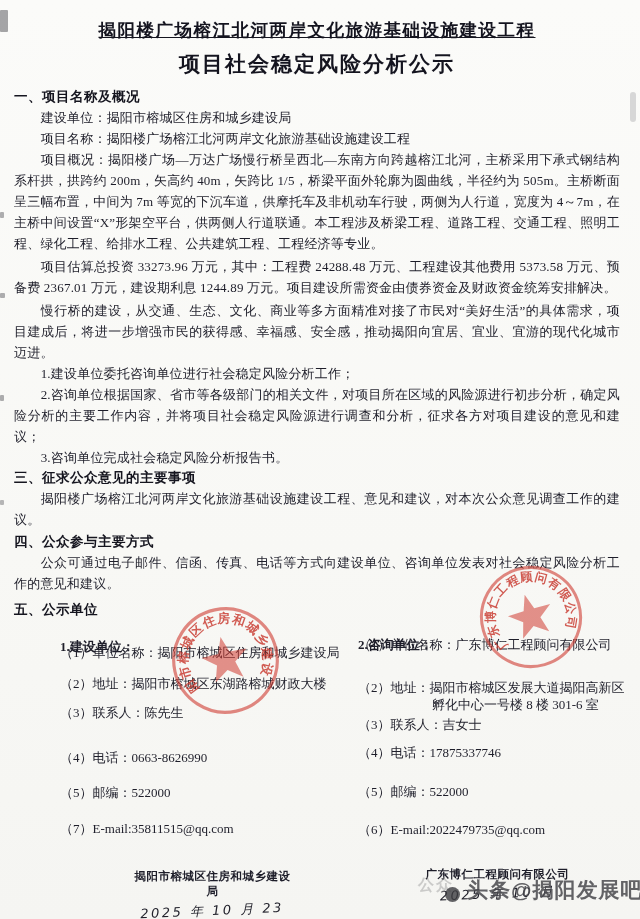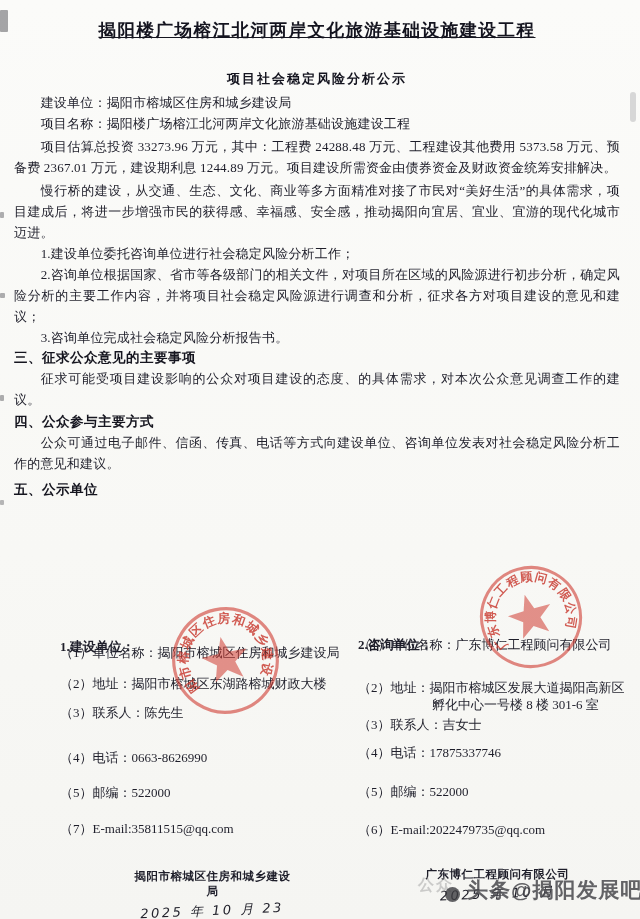--- a/index.html
+++ b/index.html
@@ -9,21 +9,21 @@
     font-family:"Liberation Serif","DejaVu Serif",serif;
     color:#1c1c28; overflow:hidden;
   }
   .flow { position:absolute; left:14px; right:20px; top:18px; }
   .title1 {
     text-align:center; font-family:"Liberation Sans","DejaVu Sans",sans-serif;
     font-weight:bold; font-size:17.5px; line-height:24px; letter-spacing:1.5px; color:#14141f;text-decoration:underline;
   }
   .title2 {
     text-align:center; font-family:"Liberation Sans","DejaVu Sans",sans-serif;
-    font-weight:bold; font-size:13px; line-height:26px; letter-spacing:2px; margin-top:24px; color:#14141f;
+    font-weight:bold; font-size:21px; line-height:26px; letter-spacing:2px; margin-top:9px; color:#14141f;
   }
   .h2 {
     font-family:"Liberation Sans","DejaVu Sans",sans-serif; font-weight:bold;
     font-size:13.5px; line-height:20px; letter-spacing:0.5px; color:#15151f;
   }
   .para {
     font-size:13px; line-height:21px; text-align:justify; text-indent:2.05em;
     letter-spacing:0.2px; color:#1e1e2a; font-weight:500;
   }
   .mt2 { margin-top:2px; } .mt6 { margin-top:6px; } .mt10 { margin-top:10px; }
@@ -80,31 +80,33 @@
 </style>
 </head>
 <body>
 
 <div class="page">
 
   <div class="flow">
     <div class="title1">揭阳楼广场榕江北河两岸文化旅游基础设施建设工程</div>
     <div class="title2">项目社会稳定风险分析公示</div>
 
+    <div class="h2 mt10">一、项目名称及概况</div>
     <div class="para">建设单位：揭阳市榕城区住房和城乡建设局</div>
     <div class="para">项目名称：揭阳楼广场榕江北河两岸文化旅游基础设施建设工程</div>
+    <div class="para">项目概况：揭阳楼广场—万达广场慢行桥呈西北—东南方向跨越榕江北河，主桥采用下承式钢结构系杆拱，拱跨约 200m，矢高约 40m，矢跨比 1/5，桥梁平面外轮廓为圆曲线，半径约为 505m。主桥断面呈三幅布置，中间为 7m 等宽的下沉车道，供摩托车及非机动车行驶，两侧为人行道，宽度为 4～7m，在主桥中间设置“X”形架空平台，供两侧人行道联通。本工程涉及桥梁工程、道路工程、交通工程、照明工程、绿化工程、给排水工程、公共建筑工程、工程经济等专业。</div>
     <div class="para mt2">项目估算总投资 33273.96 万元，其中：工程费 24288.48 万元、工程建设其他费用 5373.58 万元、预备费 2367.01 万元，建设期利息 1244.89 万元。项目建设所需资金由债券资金及财政资金统筹安排解决。</div>
     <div class="para mt2">慢行桥的建设，从交通、生态、文化、商业等多方面精准对接了市民对“美好生活”的具体需求，项目建成后，将进一步增强市民的获得感、幸福感、安全感，推动揭阳向宜居、宜业、宜游的现代化城市迈进。</div>
 
     <div class="para">1.建设单位委托咨询单位进行社会稳定风险分析工作；</div>
     <div class="para">2.咨询单位根据国家、省市等各级部门的相关文件，对项目所在区域的风险源进行初步分析，确定风险分析的主要工作内容，并将项目社会稳定风险源进行调查和分析，征求各方对项目建设的意见和建议；</div>
     <div class="para">3.咨询单位完成社会稳定风险分析报告书。</div>
 
     <div class="h2">三、征求公众意见的主要事项</div>
-    <div class="para">征求可能受项目建设影响的公众对项目建设的态度、的具体需求，对本次公众意见调查工作的建议。</div>
+    <div class="para">揭阳楼广场榕江北河两岸文化旅游基础设施建设工程、意见和建议，对本次公众意见调查工作的建议。</div>
 
     <div class="h2 mt2">四、公众参与主要方式</div>
     <div class="para">公众可通过电子邮件、信函、传真、电话等方式向建设单位、咨询单位发表对社会稳定风险分析工作的意见和建议。</div>
 
     <div class="h2 mt6">五、公示单位</div>
   </div>
 
   <div class="units">
 
     <div class="unit-col unit-left">

